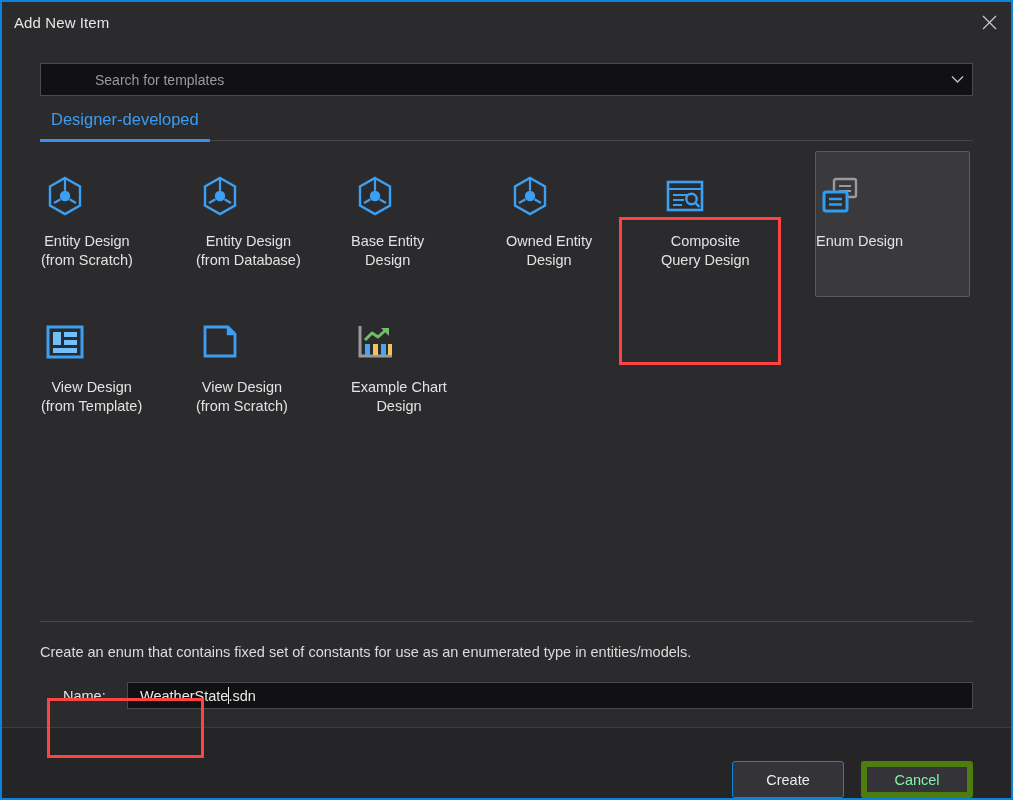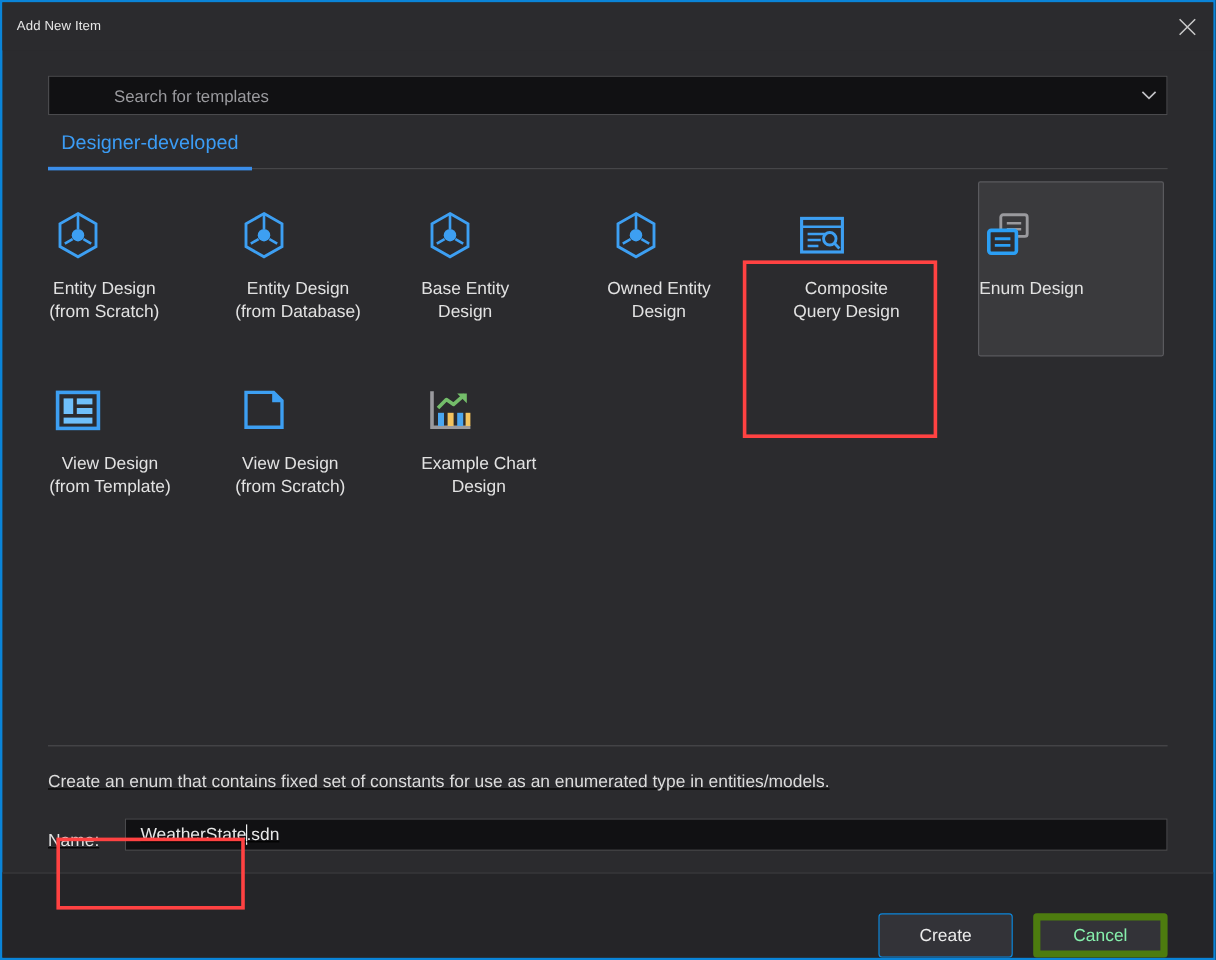--- a/index.html
+++ b/index.html
@@ -26,21 +26,21 @@
   .titlebar {
     height: 40px;
     flex: 0 0 40px;
     display: flex;
     align-items: center;
     justify-content: space-between;
     padding: 0 0 0 12px;
     background: #2b2b2e;
   }
   .title-text {
-    font-size: 11px;
+    font-size: 15px;
     color: #e6e6e6;
     letter-spacing: .1px;
   }
   .close-btn {
     width: 44px; height: 38px;
     display: flex; align-items: center; justify-content: center;
     color: #c8c8c8;
     cursor: pointer;
   }
   .close-btn svg { display: block; }
@@ -149,37 +149,37 @@
     pointer-events: none;
     z-index: 20;
   }
   #annot-enum  { left: 617px; top: 175px;  width: 162px; height: 148px; }
   #annot-name  { left: 45px;  top: 656px;  width: 157px; height: 60px;  }
 
   
   .bottom {
     margin-top: auto;
     padding-bottom: 8px;
-    text-decoration: underline;
   }
   .divider {
     height: 1px;
     background: #4a4a4d;
     margin-bottom: 22px;
   }
   .description {
     font-size: 14.5px;
     color: #dcdcdc;
     margin-bottom: 22px;
   }
   .name-row {
     display: flex;
-    align-items: flex-end;
+    align-items: center;
     gap: 12px;
     margin-bottom: 10px;
+    margin-left: 23px;
   }
   .name-label {
     font-size: 14.5px;
     color: #e2e2e2;
     width: 52px;
     flex: 0 0 auto;
   }
   .name-field {
     flex: 1 1 auto;
     height: 27px;

